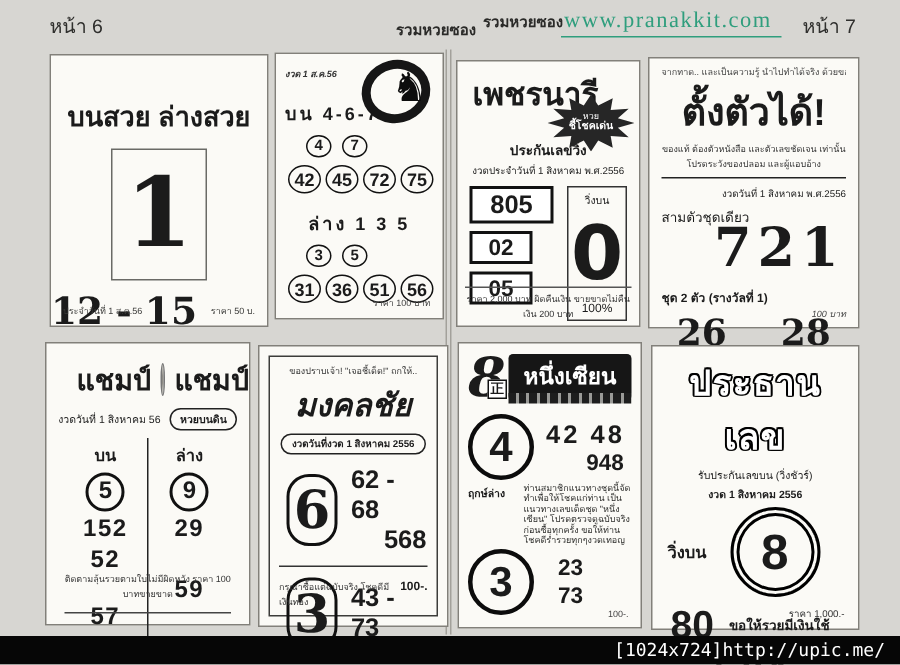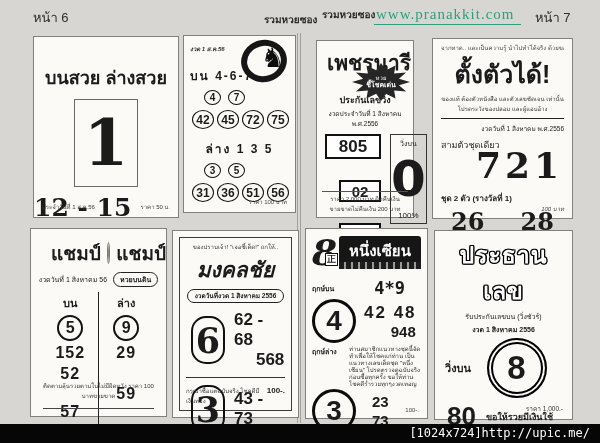--- a/index.html
+++ b/index.html
@@ -51,31 +51,31 @@
   .c2-rowp { padding-left:2px; gap:3px; }
   .circ-s { display:inline-flex; width:17px; height:15px; border:1.5px solid #111;
             border-radius:50%; align-items:center; justify-content:center;
             font-size:10px; font-weight:bold; }
   .circ-m { display:inline-flex; width:23px; height:19px; border:1.5px solid #111;
             border-radius:50%; align-items:center; justify-content:center;
             font-size:12px; font-weight:bold; }
   .c2-price{ position:absolute; bottom:5px; right:8px; font-size:6px; color:#444; }
 
   
-  .c3 { left:316px; top:40px; width:98px; height:178px; }
+  .c3 { left:304px; top:40px; width:123px; height:178px; }
   .c3-title { margin:5px 0 0 10px; font-size:21px; font-weight:bold; }
   .c3-burst { position:absolute; top:22px; right:3px; width:58px; height:38px;
               background:#262626; color:#fff; display:flex; flex-direction:column;
               align-items:center; justify-content:center; line-height:1.1;
               clip-path:polygon(100% 50%,80.9% 58.3%,93.3% 75%,72.6% 72.6%,75% 93.3%,58.3% 80.9%,50% 100%,41.7% 80.9%,25% 93.3%,27.4% 72.6%,6.7% 75%,19.1% 58.3%,0% 50%,19.1% 41.7%,6.7% 25%,27.4% 27.4%,25% 6.7%,41.7% 19.1%,50% 0%,58.3% 19.1%,75% 6.7%,72.6% 27.4%,93.3% 25%,80.9% 41.7%); }
   .c3-burst .t1{ font-size:6px; } .c3-burst .t2{ font-size:7px; font-weight:bold; }
   .c3-sub  { margin-top:14px; text-align:center; font-size:9px; font-weight:bold; }
   .c3-date { text-align:center; font-size:6.5px; margin-top:2px; }
   .c3-body { display:flex; margin-top:5px; padding:0 8px; gap:9px; }
-  .c3-left { display:flex; flex-direction:column; gap:21px; align-items:flex-end; width:58px; }
+  .c3-left { display:flex; flex-direction:column; gap:5px; align-items:flex-start; width:58px; }
   .nbox { border:2px solid #111; font-weight:bold; display:flex;
           align-items:center; justify-content:center; background:#fff; }
   .nbox-a{ width:56px; height:25px; font-size:17px; }
   .nbox-b{ width:42px; height:22px; font-size:15px; }
   .c3-right{ width:50px; height:90px; border:1px solid #333; display:flex;
              flex-direction:column; align-items:center; justify-content:space-between;
              padding:3px 0; }
   .c3-runlabel{ font-size:7px; }
   .c3-zero { font-size:50px; font-weight:900; line-height:0.95; font-family:"DejaVu Sans", sans-serif; }
   .c3-pct  { font-size:8px; }
@@ -346,24 +346,20 @@
     </div>
   </div>
 
   <div class="card c7">
     <div class="c7-head">
       <span class="c7-logo8">8</span>
       <span class="c7-zheng">正</span>
       <div class="c7-titlebox">หนึ่งเซียน</div>
       <div class="c7-strip"></div>
     </div>
-    <div class="c7-row1">
-      <span class="c7-luk">ฤกษ์บน</span>
-      <span class="c7-49">4*9</span>
-    </div>
     <div class="c7-g">
       <div class="c7-circle">4</div>
       <div class="c7-nums1">
         <span class="c7-pairline">42 48</span>
         <span class="c7-tripleline">948</span>
       </div>
     </div>
     <div class="c7-lowrow">
       <span class="c7-luk">ฤกษ์ล่าง</span>
       <span class="c7-note">ท่านสมาชิกแนวทางชุดนี้จัดทำเพื่อให้โชคแก่ท่าน เป็นแนวทางเลขเด็ดชุด "หนึ่งเซียน" โปรดตรวจดูฉบับจริงก่อนซื้อทุกครั้ง ขอให้ท่านโชคดีร่ำรวยทุกๆงวดเทอญ</span>

